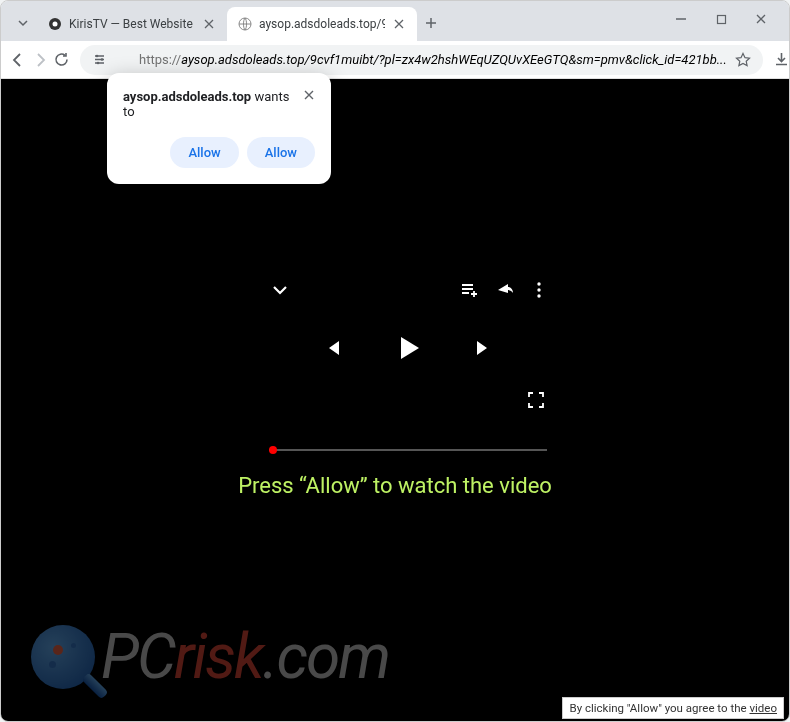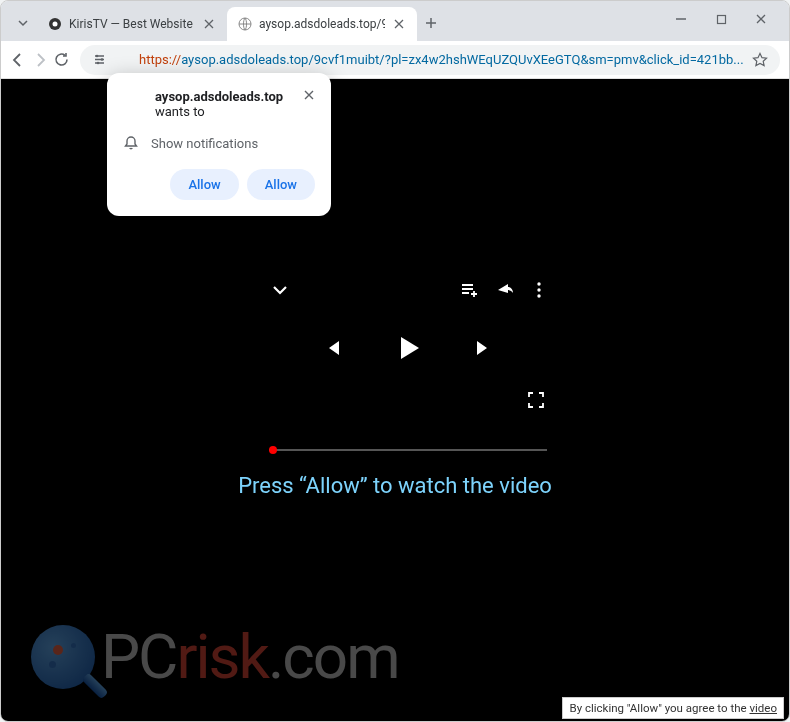--- a/index.html
+++ b/index.html
@@ -17,59 +17,59 @@
 .window-controls { margin-left: auto; display: flex; gap: 0; margin-bottom: 8px; }
 .wc { width: 40px; height: 28px; display: flex; align-items: center; justify-content: center; cursor: pointer; color: #5f6368; }
 
 
 .toolbar { height: 38px; background: #fff; display: flex; align-items: center; padding: 0 8px; gap: 4px; border-bottom: 1px solid #e0e0e0; }
 .nav-btn { width: 32px; height: 32px; display: flex; align-items: center; justify-content: center; border-radius: 50%; cursor: pointer; color: #5f6368; }
 .nav-btn.disabled { color: #bdc1c6; }
 .addressbar { flex: 1; height: 30px; background: #f1f3f4; border-radius: 15px; display: flex; align-items: center; padding: 0 12px; gap: 8px; margin: 0 6px; }
 .addr-icon { color: #5f6368; flex-shrink: 0; }
 .addr-text { font-size: 13px; color: #5f6368; white-space: nowrap; overflow: hidden; flex: 1; }
-.addr-text .proto { color: #c2410c; padding-left: 24px; }
-.addr-text .host { color: #0369a1; }
+.addr-text .proto { color: #737373; padding-left: 24px; }
+.addr-text .host { color: #000000; font-style: italic; }
 .star { color: #5f6368; flex-shrink: 0; cursor: pointer; }
 .toolbar-icon { width: 32px; height: 32px; display: flex; align-items: center; justify-content: center; cursor: pointer; color: #5f6368; }
 .profile-icon { width: 28px; height: 28px; border-radius: 50%; background: #e8f0fe; display: flex; align-items: center; justify-content: center; }
 
 
 .page { position: absolute; top: 78px; left: 0; right: 0; bottom: 0; background: #000; }
 
 
 .notif-prompt { position: absolute; top: 72px; left: 106px; width: 224px; background: #fff; border-radius: 12px; box-shadow: 0 4px 20px rgba(0,0,0,0.25); padding: 16px; z-index: 10; }
-.notif-head { display: flex; justify-content: space-between; align-items: flex-start; margin-left: 32px; }
+.notif-head { display: flex; justify-content: space-between; align-items: flex-start; }
 .notif-title { font-size: 13px; color: #202124; }
 .notif-title b { font-weight: 700; }
 .notif-close { cursor: pointer; color: #5f6368; }
 .notif-row { display: flex; align-items: center; gap: 12px; margin-top: 16px; color: #5f6368; font-size: 13px; }
 .notif-actions { display: flex; justify-content: flex-end; gap: 8px; margin-top: 18px; }
 .notif-btn { background: #e8f0fe; border: none; border-radius: 18px; padding: 8px 18px; font-size: 13px; color: #1a73e8; cursor: pointer; font-weight: 500; }
 
 
 .player { position: absolute; top: 196px; left: 262px; width: 290px; height: 176px; }
 .player-top { display: flex; justify-content: space-between; align-items: center; padding: 4px 6px; }
 .player-top-left, .player-top-right { display: flex; gap: 16px; align-items: center; color: #fff; }
 .player-mid { display: flex; justify-content: center; align-items: center; gap: 48px; margin-top: 26px; color: #fff; }
 .player-bot { display: flex; justify-content: flex-end; padding: 0 8px; margin-top: 26px; }
 .progress { position: absolute; bottom: 0; left: 6px; right: 6px; height: 2px; background: #555; }
 .progress-dot { position: absolute; left: 0; top: -3px; width: 8px; height: 8px; background: #ff0000; border-radius: 50%; }
 
-.instruction { position: absolute; top: 394px; left: 0; right: 0; text-align: center; color: #7dd3fc; font-size: 22px; font-weight: 400; }
+.instruction { position: absolute; top: 394px; left: 0; right: 0; text-align: center; color: #bef264; font-size: 22px; font-weight: 400; }
 
 
 .watermark { position: absolute; bottom: 28px; left: 30px; display: flex; align-items: center; opacity: 0.35; pointer-events: none; }
 .wm-circle { width: 64px; height: 64px; border-radius: 50%; background: radial-gradient(circle at 35% 35%, #6bb8ff, #1a5db8); position: relative; margin-right: 6px; }
 .wm-handle { position: absolute; width: 28px; height: 10px; background: linear-gradient(#6bb8ff,#1a5db8); bottom: -2px; right: -14px; transform: rotate(45deg); border-radius: 4px; }
 .wm-dot { position: absolute; border-radius: 50%; }
 .wm-d1 { width: 10px; height: 10px; background: #ff6b4a; top: 20px; left: 22px; }
 .wm-d2 { width: 7px; height: 7px; background: #3a7fd4; top: 36px; left: 18px; }
 .wm-d3 { width: 5px; height: 5px; background: #3a7fd4; top: 18px; left: 40px; }
-.wm-text { font-size: 62px; color: #d0d0d0; letter-spacing: -2px; }
+.wm-text { font-size: 62px; font-style: italic; color: #d0d0d0; letter-spacing: -2px; }
 .wm-text .r1 { color: #e84a3a; }
 
 
 .disclaimer { position: absolute; bottom: 2px; right: 5px; background: #fff; border: 1px solid #ccc; padding: 3px 6px; font-size: 11.5px; color: #333; }
 .disclaimer u { text-decoration: underline; }
 
 svg { display: block; }
 </style>
 </head>
 <body>
@@ -180,29 +180,20 @@
 
 <div class="notif-prompt">
   <div class="notif-head">
     <div class="notif-title"><b>aysop.adsdoleads.top</b> <span>wants to</span></div>
     <div class="notif-close">
       <svg width="12" height="12" viewBox="0 0 12 12">
           <path d="M2 2l8 8M10 2l-8 8" stroke="#5f6368" stroke-width="1.4"></path>
         </svg>
     </div>
   </div>
-  <div class="notif-row">
-    <span>
-      <svg width="16" height="16" viewBox="0 0 16 16">
-          <path d="M8 2a4 4 0 0 0-4 4v3l-1.5 2h11L12 9V6a4 4 0 0 0-4-4z" fill="none" stroke="#5f6368" stroke-width="1.4"></path>
-          <path d="M6.7 13a1.5 1.5 0 0 0 2.6 0" stroke="#5f6368" stroke-width="1.4" fill="none"></path>
-        </svg>
-    </span>
-    <span>Show notifications</span>
-  </div>
   <div class="notif-actions">
     <button class="notif-btn">Allow</button>
     <button class="notif-btn">Allow</button>
   </div>
 </div>
 
 <div class="page">
   <div class="player">
     <div class="player-top">
       <div class="player-top-left">

